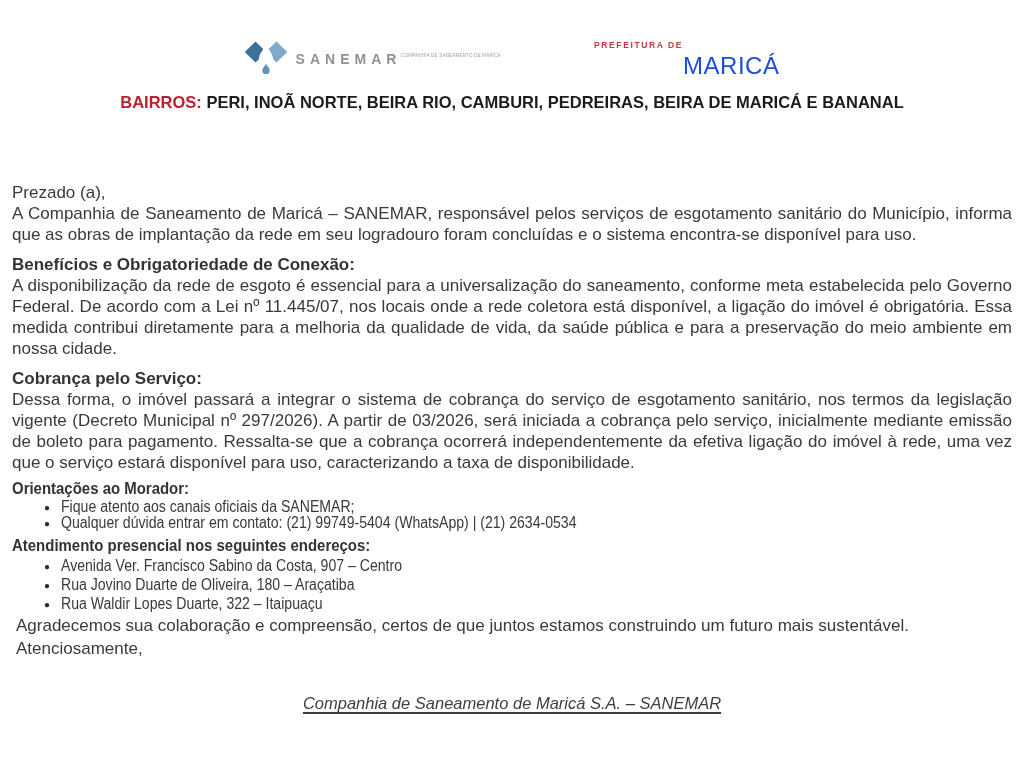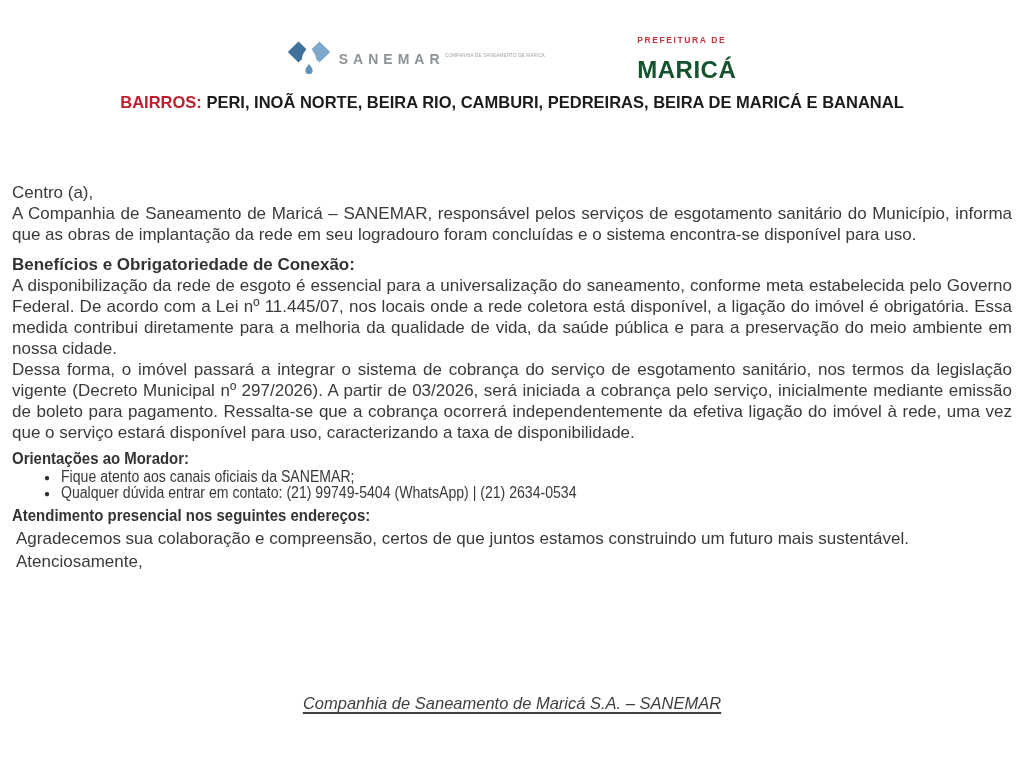--- a/index.html
+++ b/index.html
@@ -11,23 +11,23 @@
   .page{position:relative;width:1024px;height:759px;background:#fff;}
   .content{padding:0 12px;}
 
   
   .logo-row{display:flex;justify-content:center;align-items:center;gap:14px;padding-top:36px;height:46px;}
   .sanemar{display:flex;align-items:center;gap:9px;}
   .sanemar-text{display:flex;flex-direction:row;line-height:1;}
   .sanemar-word{font-size:14px;font-weight:600;letter-spacing:5px;color:#8d9398;}
   .sanemar-tag{font-size:8px;letter-spacing:.4px;color:#9aa0a4;white-space:nowrap;
                transform:scale(.56);transform-origin:0 0;margin-top:2px;height:6px;}
-  .prefeitura{display:flex;flex-direction:column;line-height:1;}
+  .prefeitura{display:flex;flex-direction:row;line-height:1;}
   .pref-line1{color:#c4373f;font-size:8.5px;font-weight:700;letter-spacing:1.6px;}
-  .pref-line2{color:#14532d;font-size:24px;font-weight:700;letter-spacing:.5px;margin-top:13px;}
+  .pref-line2{color:#1d4ed8;font-size:24px;font-weight:400;letter-spacing:.5px;margin-top:13px;}
 
   
   .title{ text-align:center;margin-top:11px;font-weight:700;font-size:16.5px;line-height:19px;color:#1c1c1c;}
   .bairros-label{color:#be1e2d;}
 
   
   .body-start{margin-top:70px;}
   p.body{font-size:17px;line-height:21px;margin:0;text-align:justify;}
   p.left{text-align:left;}
   h3.sec{font-size:17px;line-height:21px;margin:9px 0 0 0;font-weight:700;color:#333;}
@@ -71,35 +71,41 @@
       <span class="pref-line1">PREFEITURA DE</span>
       <span class="pref-line2">MARICÁ</span>
     </div>
   </div>
 
   <div class="title">
     <div><span class="bairros-label">BAIRROS:</span><span> PERI, INOÃ NORTE, BEIRA RIO, CAMBURI, PEDREIRAS, BEIRA DE MARICÁ E BANANAL</span></div>
   </div>
 
   <div class="content body-start">
-    <p class="body left">Centro (a),</p>
+    <p class="body left">Prezado (a),</p>
     <p class="body">A Companhia de Saneamento de Maricá – SANEMAR, responsável pelos serviços de esgotamento sanitário do Município, informa que as obras de implantação da rede em seu logradouro foram concluídas e o sistema encontra-se disponível para uso.</p>
 
     <h3 class="sec">Benefícios e Obrigatoriedade de Conexão:</h3>
     <p class="body">A disponibilização da rede de esgoto é essencial para a universalização do saneamento, conforme meta estabelecida pelo Governo Federal. De acordo com a Lei nº 11.445/07, nos locais onde a rede coletora está disponível, a ligação do imóvel é obrigatória. Essa medida contribui diretamente para a melhoria da qualidade de vida, da saúde pública e para a preservação do meio ambiente em nossa cidade.</p>
 
+    <h3 class="sec">Cobrança pelo Serviço:</h3>
     <p class="body">Dessa forma, o imóvel passará a integrar o sistema de cobrança do serviço de esgotamento sanitário, nos termos da legislação vigente (Decreto Municipal nº 297/2026). A partir de 03/2026, será iniciada a cobrança pelo serviço, inicialmente mediante emissão de boleto para pagamento. Ressalta-se que a cobrança ocorrerá independentemente da efetiva ligação do imóvel à rede, uma vez que o serviço estará disponível para uso, caracterizando a taxa de disponibilidade.</p>
 
     <h3 class="sec tight"><span class="narrow">Orientações ao Morador:</span></h3>
     <ul class="bullets">
       <li><span class="narrow">Fique atento aos canais oficiais da SANEMAR;</span></li>
       <li><span class="narrow">Qualquer dúvida entrar em contato: (21) 99749-5404 (WhatsApp) | (21) 2634-0534</span></li>
     </ul>
 
     <h3 class="sec tight"><span class="narrow">Atendimento presencial nos seguintes endereços:</span></h3>
+    <ul class="bullets addr">
+      <li><span class="narrow">Avenida Ver. Francisco Sabino da Costa, 907 – Centro</span></li>
+      <li><span class="narrow">Rua Jovino Duarte de Oliveira, 180 – Araçatiba</span></li>
+      <li><span class="narrow">Rua Waldir Lopes Duarte, 322 – Itaipuaçu</span></li>
+    </ul>
 
     <div class="closing">
       <p>Agradecemos sua colaboração e compreensão, certos de que juntos estamos construindo um futuro mais sustentável.</p>
       <p>Atenciosamente,</p>
     </div>
   </div>
 
   <div class="footer">
     <span>Companhia de Saneamento de Maricá S.A. – SANEMAR</span>
   </div>

